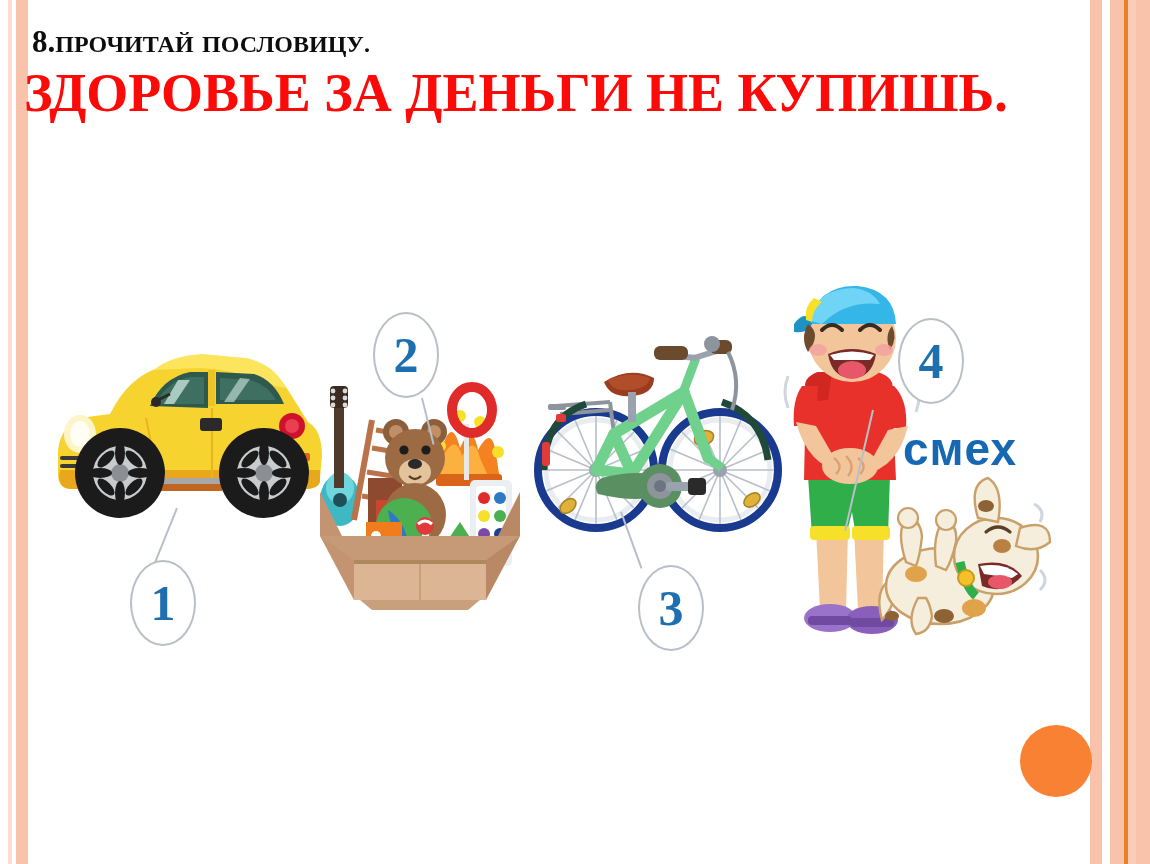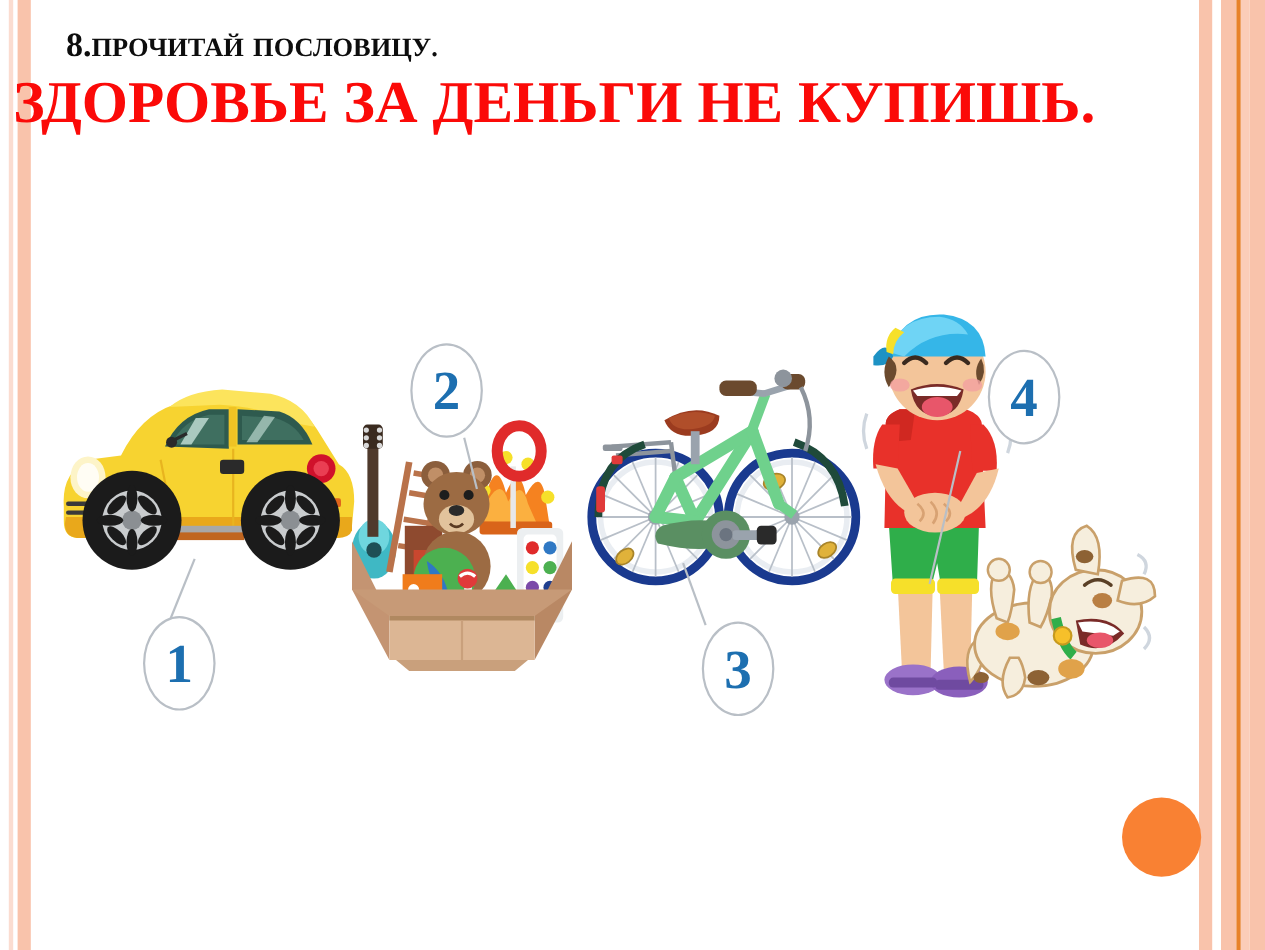--- a/index.html
+++ b/index.html
@@ -34,33 +34,32 @@
   
   .title-line {
     position: absolute;
     left: 32px;
     top: 22px;
     font-size: 31px;
     font-weight: bold;
     color: #0d0d0d;
     letter-spacing: 0px;
     white-space: nowrap;
-    margin-left: 28px;
   }
   .title-line .num { font-size: 31px; }
   .title-line .caps {
     font-variant: small-caps;
     text-transform: lowercase;
     font-size: 34px;
   }
   .title-line .dot { font-size: 24px; }
 
   .headline {
     position: absolute;
-    left: 12px;
+    left: 24px;
     top: 62px;
     font-size: 54px;
     font-weight: bold;
     color: #fb0a08;
     white-space: nowrap;
     transform: scaleX(1.0);
     transform-origin: left top;
   }
 
   .question {
@@ -551,18 +550,19 @@
             <path d="M158 100 Q168 110 158 120"></path>
             <path d="M152 34 Q164 40 158 52"></path>
           </g>
         </g>
       </svg>
     </div>
     <div class="leader" style="left:872px; top:140px; height:124px; transform:rotate(13deg);"></div>
     <div class="callout" style="left:898px; top:48px;">
       <span>4</span>
     </div>
+    <div class="smeh" style="left:903px; top:152px;">смех</div>
 
   </div>
 
   <div class="orange-dot"></div>
 
 </div>
 
 </body></html>

